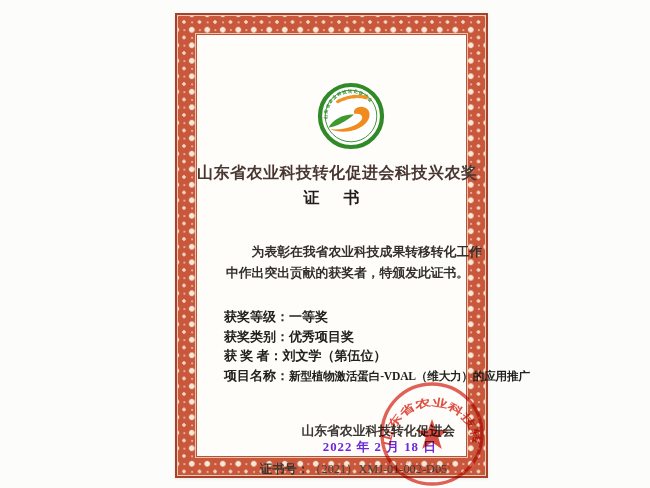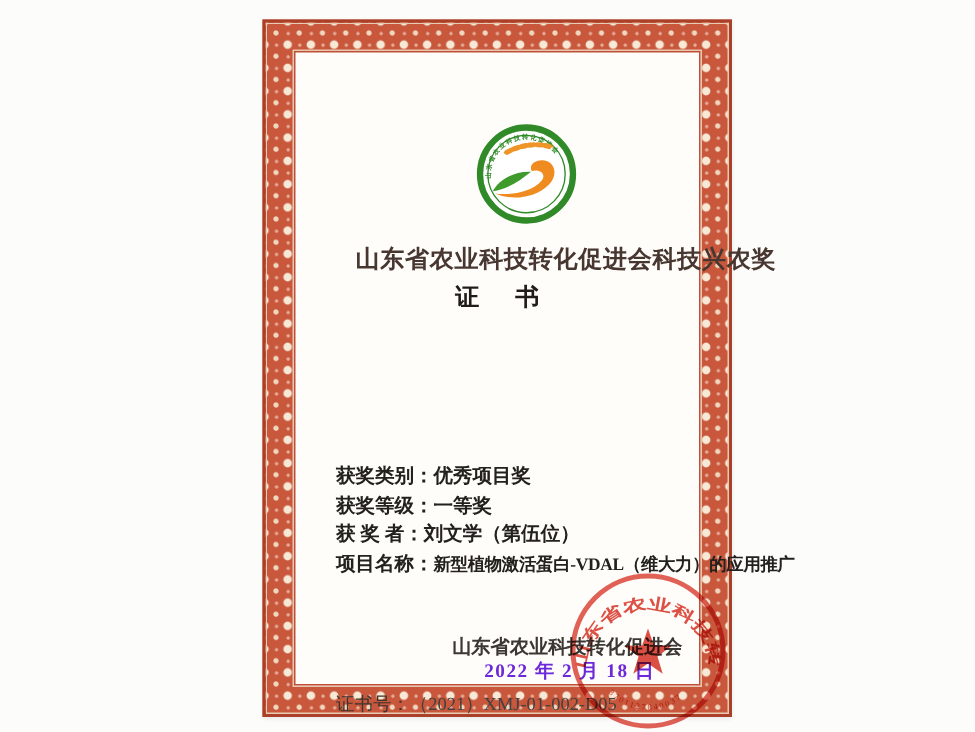--- a/index.html
+++ b/index.html
@@ -30,21 +30,21 @@
     border:1px solid #bf5038;
     box-shadow:0 0 0 1px #e8c7ae;
   }
 
   
   .logo{position:absolute;left:119px;top:46px;width:70px;height:70px;}
 
   .title{
     position:absolute;left:0;top:128px;width:100%;
     text-align:center;font-size:16px;font-weight:bold;color:#483730;
-    letter-spacing:.5px;white-space:nowrap;padding-left:40px;
+    letter-spacing:.5px;white-space:nowrap;
   }
   .heading{
     position:absolute;left:0;top:153px;width:100%;
     text-align:center;font-size:16px;font-weight:bold;color:#1f1c19;
     letter-spacing:10px;text-indent:10px;
   }
   .body-text{
     position:absolute;left:29px;top:207px;width:256px;
     font-size:12.8px;line-height:1.63;color:#33302c;
     text-indent:2em;text-align:justify;font-weight:600;
@@ -60,21 +60,21 @@
     font-size:12.8px;color:#3b3733;font-weight:600;white-space:nowrap;
   }
   .issue-date{
     position:absolute;right:29px;top:404px;
     font-size:12.8px;color:#6d28d9;font-weight:600;white-space:nowrap;letter-spacing:1px;
   }
   .certno{
     position:absolute;left:27px;top:426px;
     font-size:12.3px;color:#45413e;white-space:nowrap;
   }
-  .certno .lbl{font-weight:normal;color:#39352f;}
+  .certno .lbl{font-weight:bold;color:#39352f;margin-left:36px;}
 
   .seal{
     position:absolute;left:180px;top:344px;width:110px;height:110px;
     mix-blend-mode:multiply;opacity:.88;
   }
 </style>
 </head>
 <body>
 
 <div class="stage">
@@ -96,27 +96,28 @@
           <path d="M 22,20.5 C 31,15.5 43,14 51,17" fill="none" stroke="#ef9426" stroke-width="3.4" stroke-dasharray="3 2.2" stroke-linecap="round"></path>
         </g>
 
         <path d="M 14,48 C 24,52.5 40,52 50,42 C 56,36 54.5,26.5 46,25.8 C 40,25.4 36.5,29.5 38.5,33 C 44,31.5 48.5,35 45,39.5 C 39.5,46.5 25,49.5 14,48 Z" fill="#f08c1f"></path>
         <path d="M 12.5,46.5 C 17,38.5 27,33 38,33.5 C 30,40 21.5,45.5 12.5,46.5 Z" fill="#3f9a2e"></path>
       </svg>
 
       <div class="title">山东省农业科技转化促进会科技兴农奖</div>
       <div class="heading">证 书</div>
 
+      <div class="body-text">为表彰在我省农业科技成果转移转化工作中作出突出贡献的获奖者，特颁发此证书。</div>
 
       <div class="fields">
         <div class="field-row">
-          <span class="lbl">获奖类别：</span><span class="val">优秀项目奖</span>
+          <span class="lbl">获奖等级：</span><span class="val">一等奖</span>
         </div>
         <div class="field-row">
-          <span class="lbl">获奖等级：</span><span class="val">一等奖</span>
+          <span class="lbl">获奖类别：</span><span class="val">优秀项目奖</span>
         </div>
         <div class="field-row">
           <span class="lbl">获 奖 者：</span><span class="val">刘文学（第伍位）</span>
         </div>
         <div class="field-row long">
           <span class="lbl">项目名称：</span><span class="val">新型植物激活蛋白-VDAL（维大力）的应用推广</span>
         </div>
       </div>
 
       <div class="issuer">山东省农业科技转化促进会</div>

